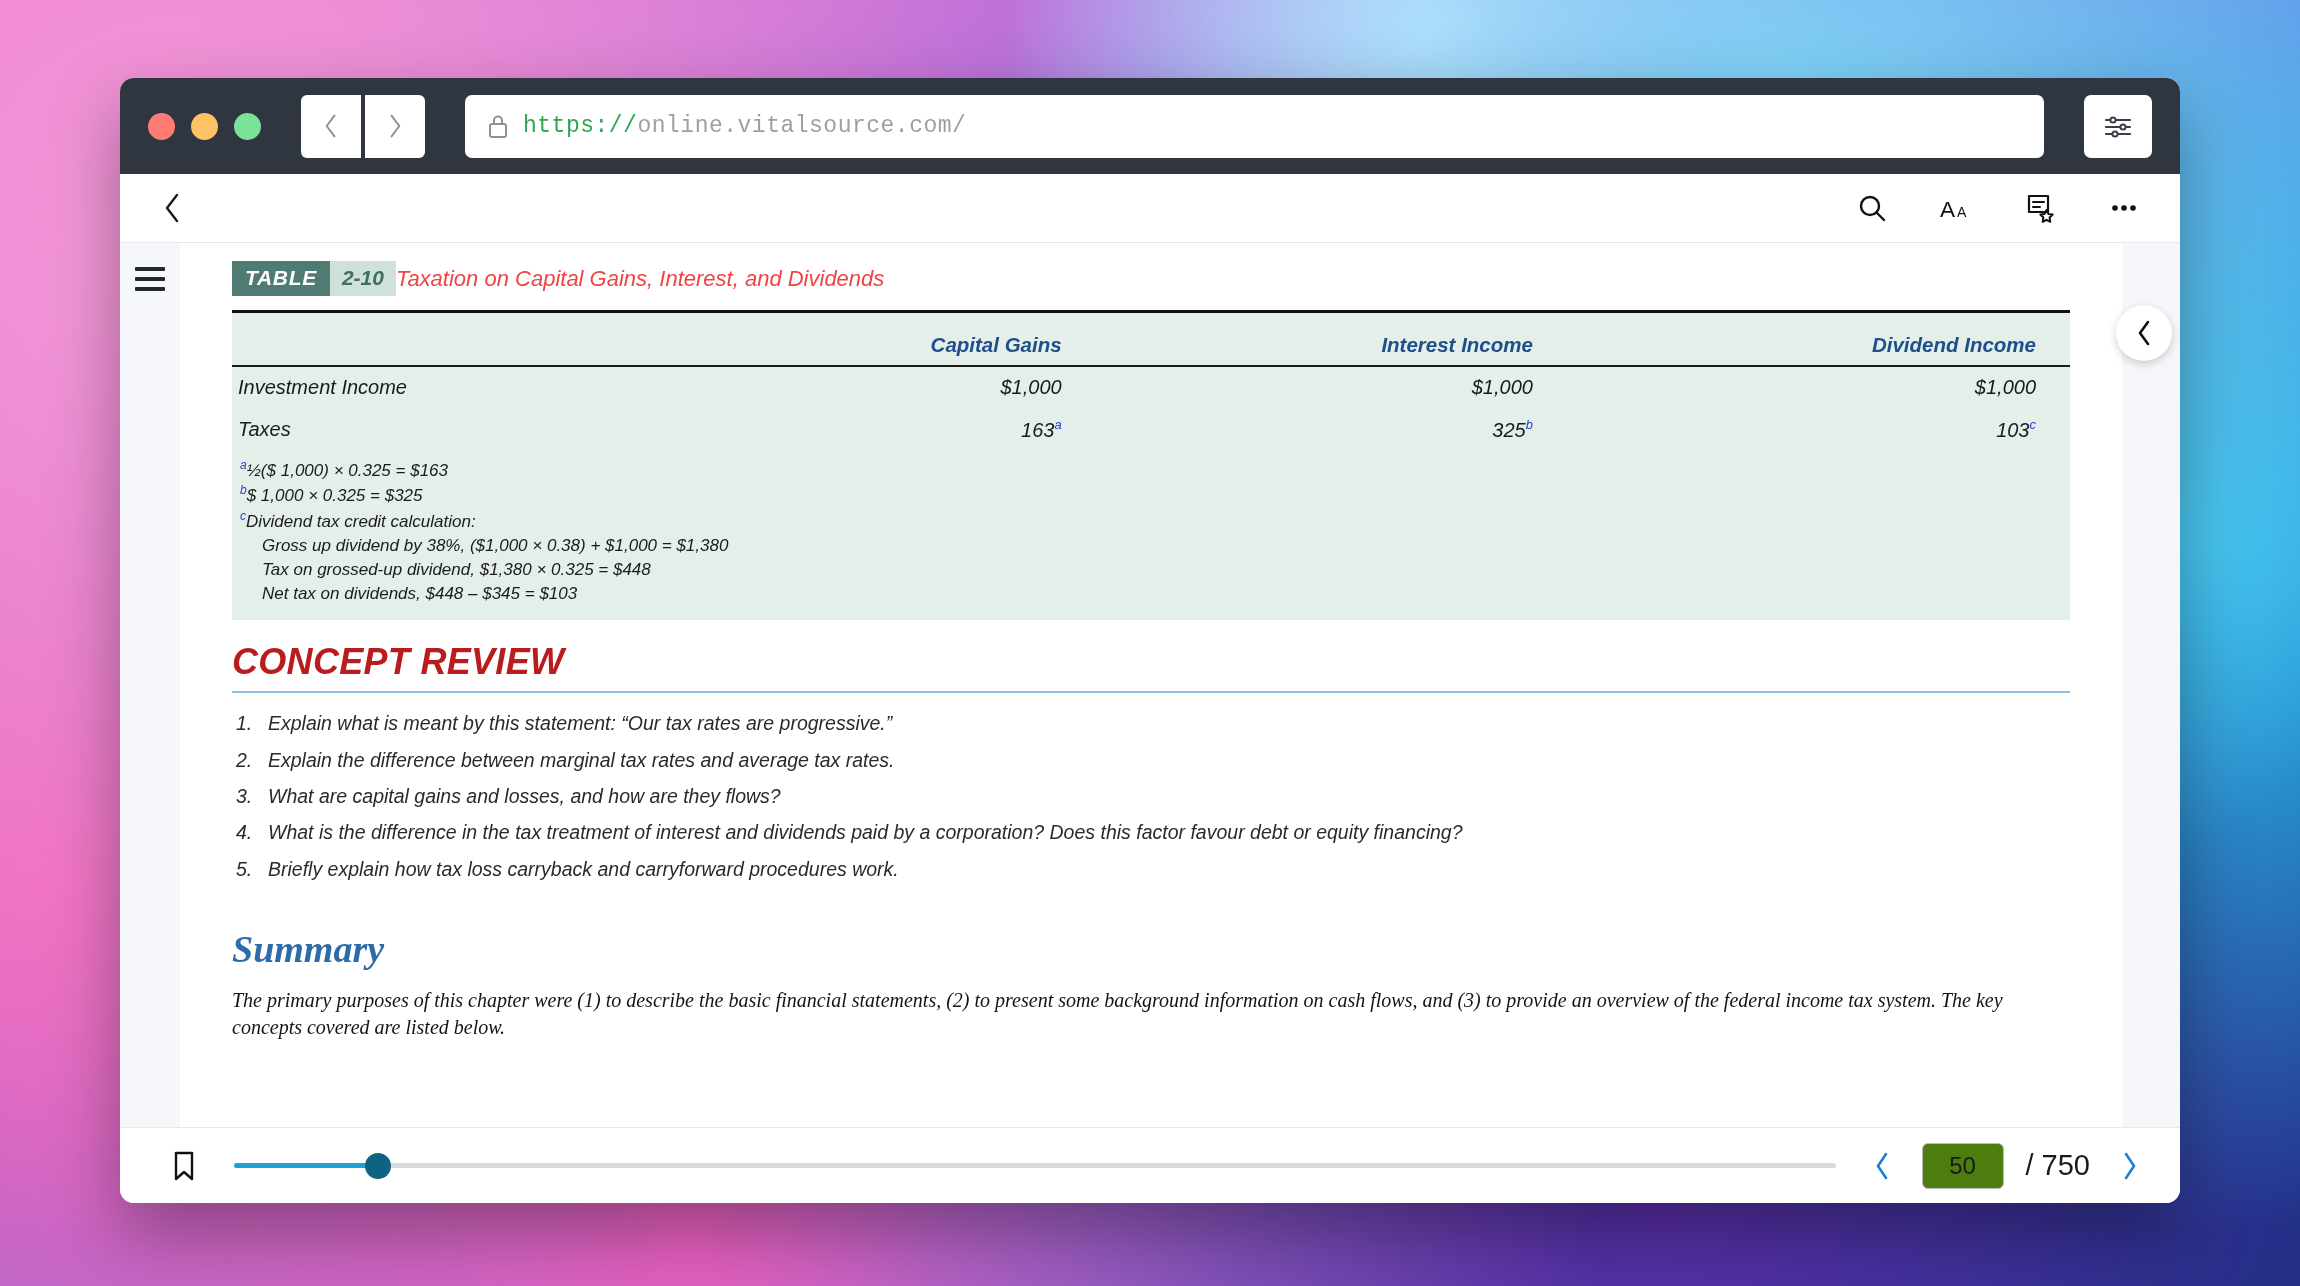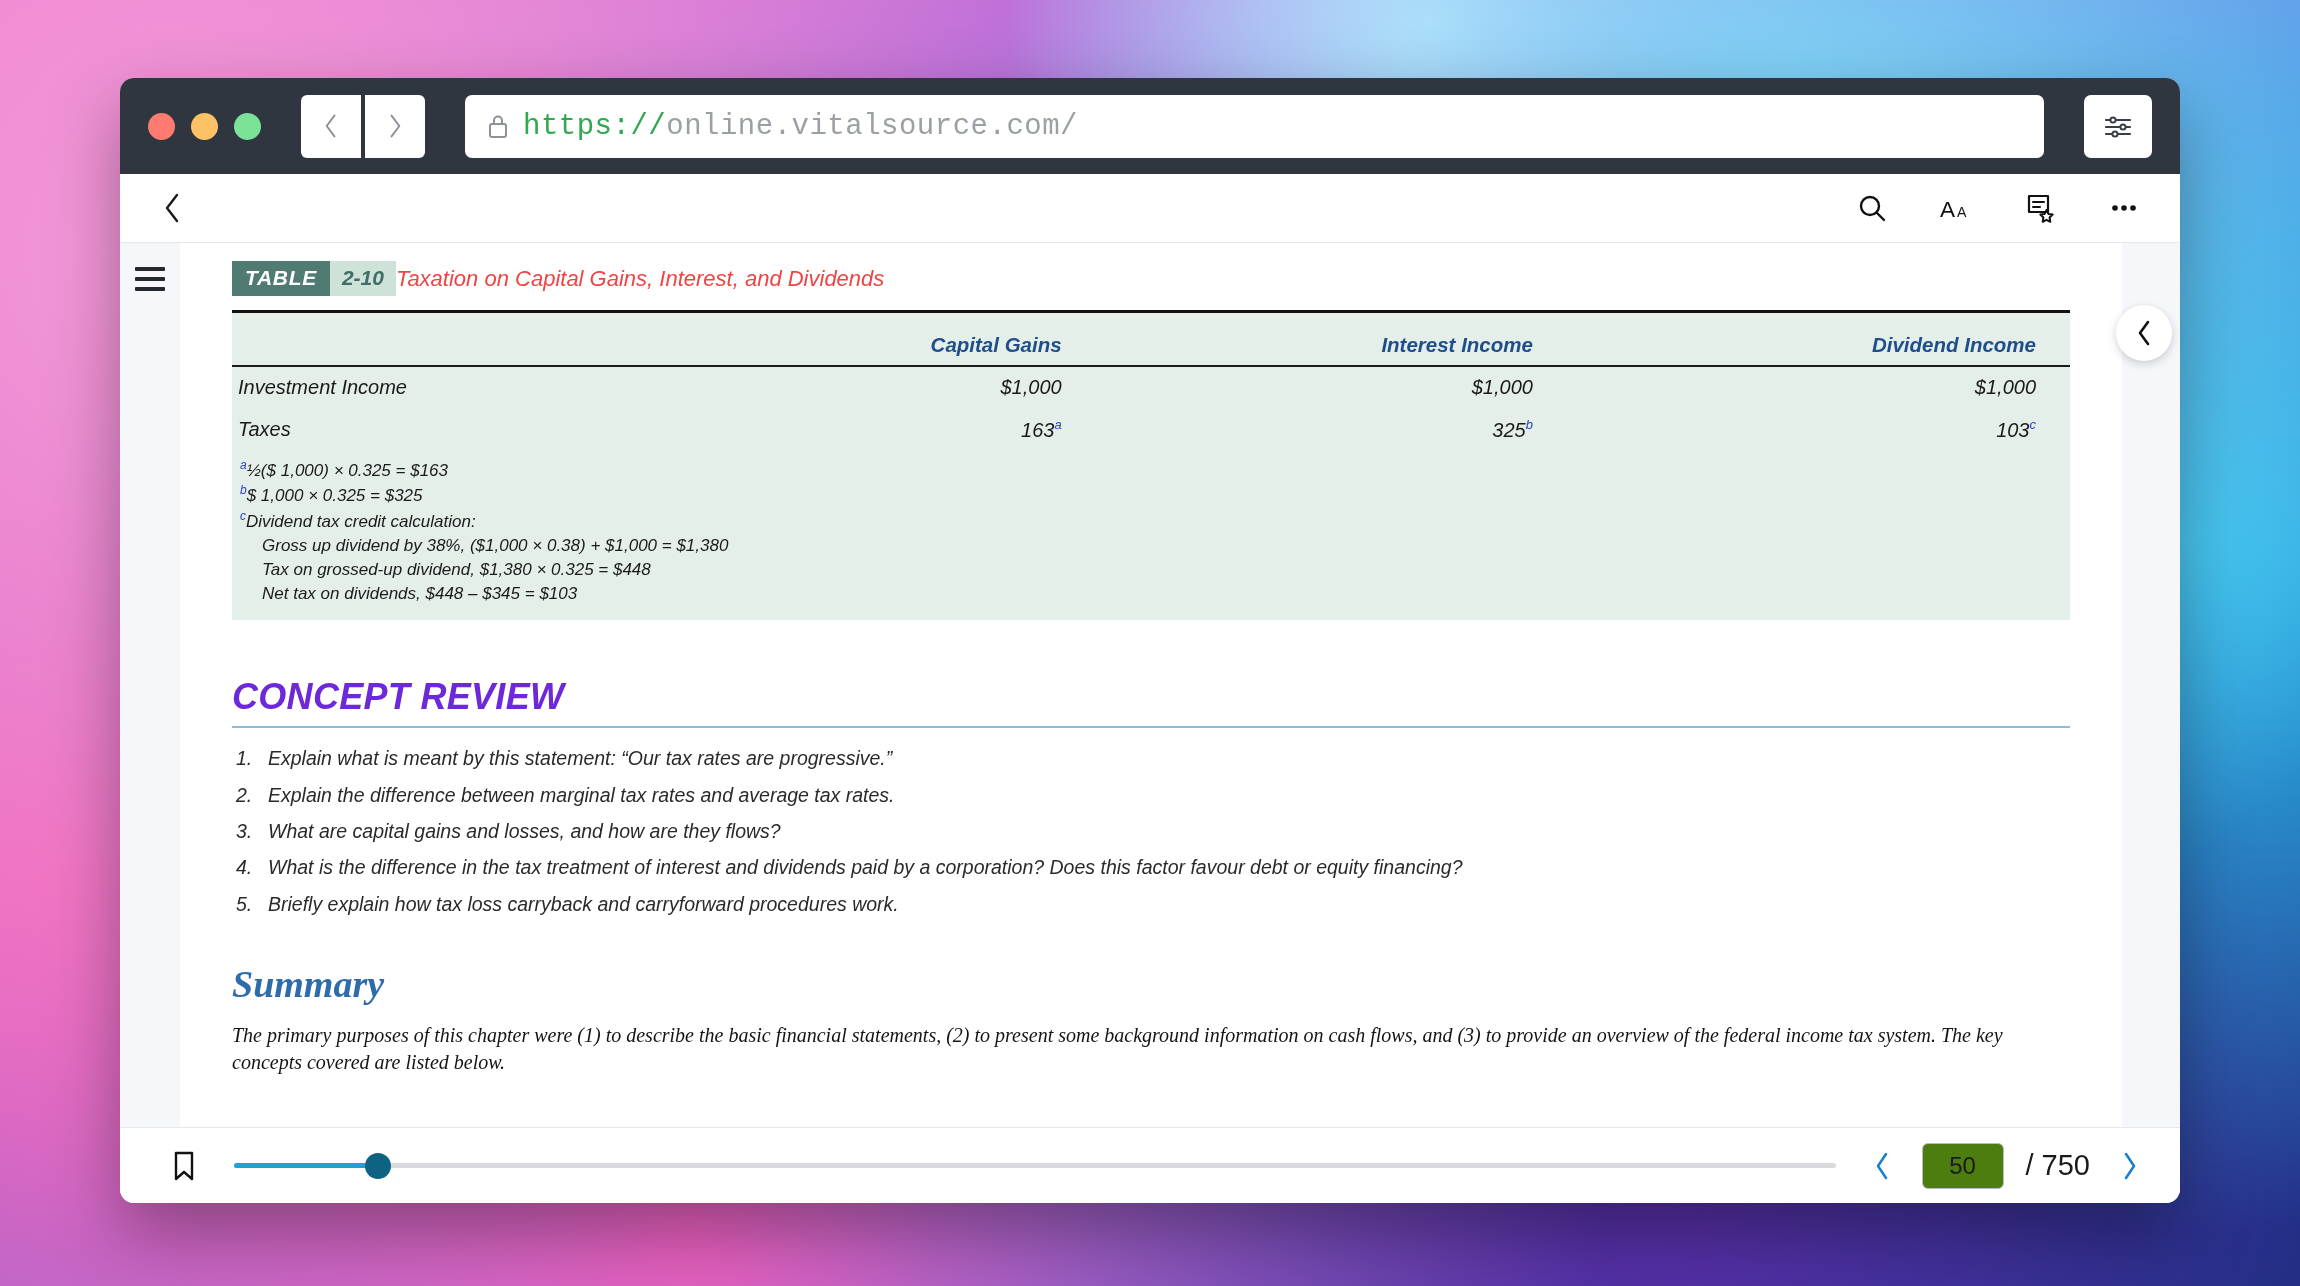--- a/index.html
+++ b/index.html
@@ -75,21 +75,21 @@
     background: #fff;
     border-radius: 7px;
     display: flex; align-items: center;
     padding: 0 22px;
     gap: 14px;
     margin-right: 40px;
   }
   .lock { width: 22px; height: 26px; flex: 0 0 22px; }
   .url {
     font-family: "Liberation Mono", monospace;
-    font-size: 29px;
+    font-size: 23px;
     letter-spacing: .5px;
     white-space: nowrap;
   }
   .url .scheme { color: #2fa84f; }
   .url .host { color: #9b9fa6; }
 
   .chrome-menu {
     width: 68px; height: 63px;
     background: #fff;
     border-radius: 7px;
@@ -228,25 +228,25 @@
     font-size: 17px;
     color: #1b1b1b;
     line-height: 1.42;
   }
   .footnotes .fnline { white-space: pre; }
   .footnotes .indent { padding-left: 22px; }
   .footnotes sup { color: #2b3fd0; font-size: 12px; }
 
   
   .cr-title {
-    color: #6d28d9;
+    color: #b91c1c;
     font-size: 36px;
     font-weight: 700;
     letter-spacing: .3px;
-    margin-top: 56px;
+    margin-top: 21px;
     padding-bottom: 8px;
     border-bottom: 2px solid #8bbfdd;
   }
   ol.cr-list { list-style: none; margin-top: 18px; }
   ol.cr-list li {
     font-size: 19.5px;
     color: #2a2a2a;
     padding: 0 0 11px 36px;
     position: relative;
     line-height: 1.3;

